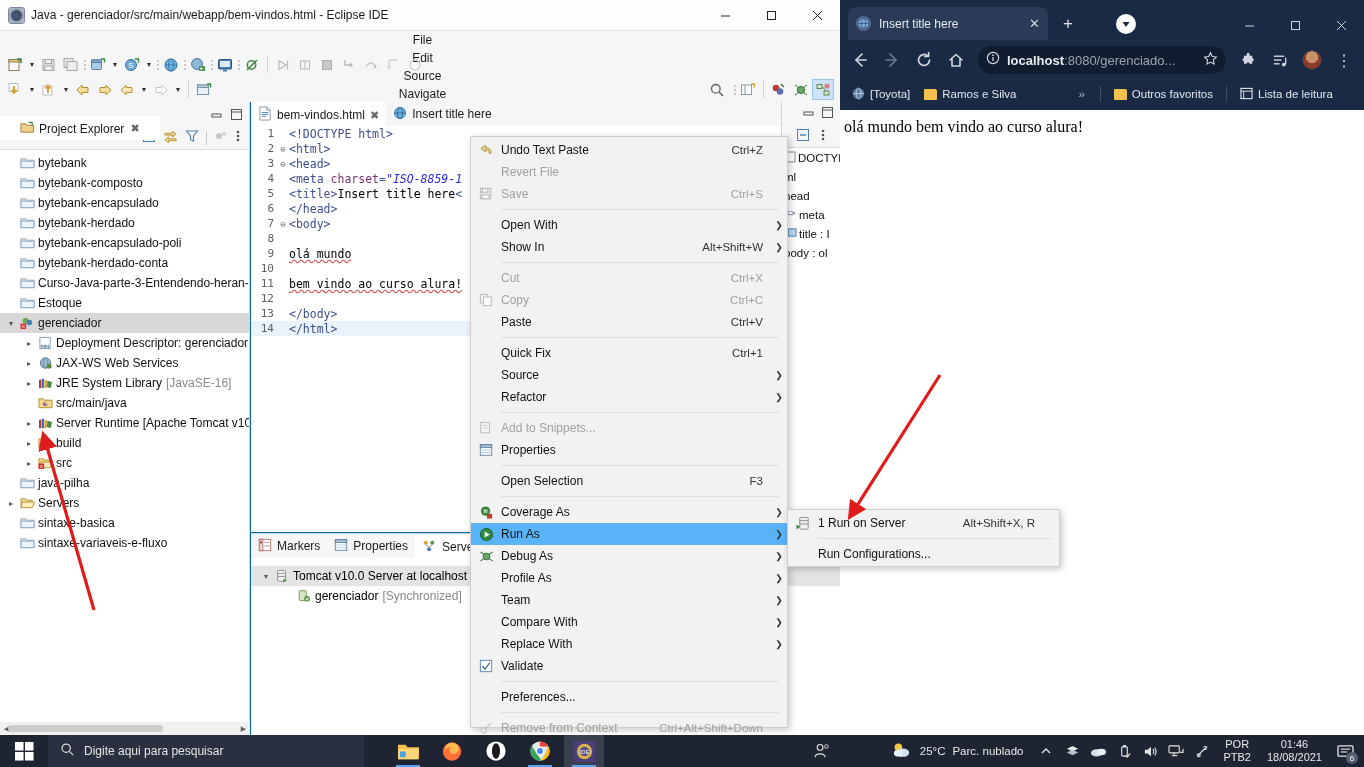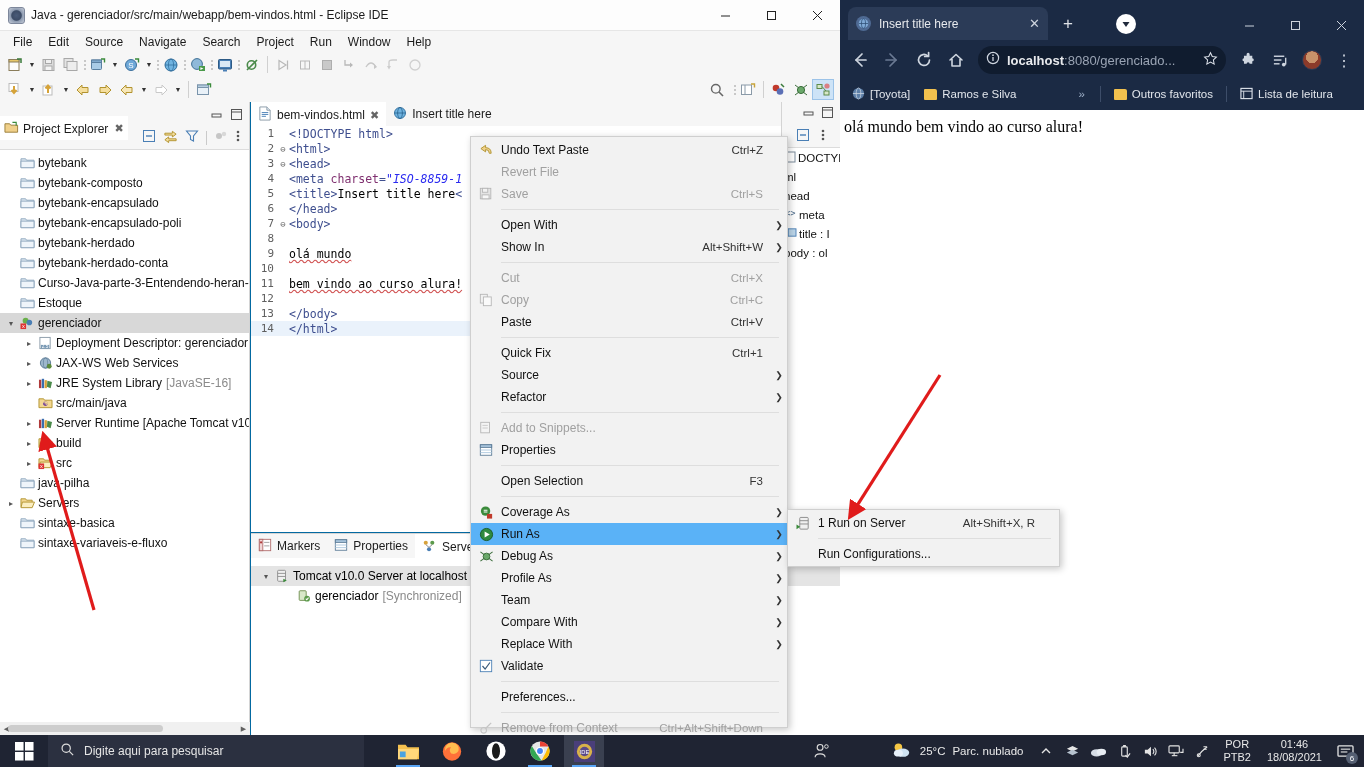--- a/index.html
+++ b/index.html
@@ -24,21 +24,21 @@
     background: radial-gradient(circle at 50% 50%, #4a5b78 0%, #3d4c66 45%, #8e9bb0 55%, #c8cfdb 100%);
     border: 1px solid #7d879b; flex: none;
   }
   .ecl-title-text { font-size: 12px; color: #1b1b1b; white-space: nowrap; }
   .ecl-winbtns { margin-left: auto; display: flex; height: 31px; }
   .ecl-winbtn {
     width: 46px; height: 31px; display: flex; align-items: center; justify-content: center;
     color: #222; font-size: 13px;
   }
 
-  .menubar { height: 21px; display: flex; align-items: center; padding-left: 5px; background: #f6f6f6; }
+  .menubar { height: 21px; display: flex; align-items: center; padding-left: 5px; background: #f6f6f6; flex-direction: column; }
   .menubar > div { font-size: 12px; color: #1b1b1b; padding: 2px 8px; white-space: nowrap; }
 
   .toolbar-row {
     height: 25px; display: flex; align-items: center; background: #f6f6f6; padding-left: 4px;
   }
   .tb { width: 22px; height: 21px; display: flex; align-items: center; justify-content: center; position: relative; }
   .tb svg { display: block; }
   .tb-arrow {
     width: 12px; height: 21px; display: flex; align-items: center; justify-content: center;
     font-size: 7px; color: #333;
@@ -49,21 +49,21 @@
 
   .ecl-body { position: absolute; left:0; top: 102px; width: 840px; height: 633px; }
 
   
   #project-explorer {
     position: absolute; left: 0; top: 0; width: 250px; height: 633px;
     background: #fff; border-right: 1px solid #d4d4d4;
   }
   .view-tabrow { height: 24px; background: #f6f6f6; display: flex; align-items: center; position: relative; }
   .view-tab {
-    display: flex; align-items: center; gap: 4px; height: 24px; padding: 0 4px;
+    display: flex; align-items: center; gap: 4px; height: 24px; padding: 0 20px;
     background: #fff; font-size: 12px; color: #1b1b1b; border-top: 2px solid #fff; margin-top: 27px;
   }
   .view-tab .closeglyph { font-size: 11px; color: #666; margin-left: 2px; }
   .view-ctrls { margin-left: auto; display: flex; align-items: center; gap: 6px; padding-right: 6px; }
   .ctrl-min, .ctrl-max { width: 14px; height: 14px; display:flex;align-items:center;justify-content:center; }
   .pe-toolbar { height: 24px; display: flex; align-items: center; justify-content: flex-end; gap: 7px; padding-right: 8px; background: #f6f6f6; border-bottom: 1px solid #dcdcdc;}
   .tree { padding-top: 3px; font-size: 12px; color: #111; height: 583px; overflow: hidden; position: relative;}
   .trow { display: flex; align-items: center; height: 20px; padding-left: 4px; white-space: nowrap; }
   .trow.sel { background: #d8d8d8; }
   .twist { width: 14px; text-align: center; font-size: 8px; color: #555; flex:none;}
@@ -557,31 +557,31 @@
               <span class="tlabel">bytebank-encapsulado</span>
             </div>
             <div class="trow" style="padding-left: 4px;">
               <span class="twist"></span>
               <span class="ticon">
                 <svg width="15" height="14" viewBox="0 0 16 15">
                   <path d="M1 3 L6 3 L7 4.5 L15 4.5 L15 12.5 L1 12.5 Z" fill="#dfe9f2" stroke="#8ea7bd"></path>
                   <path d="M1 5.5 L15 5.5 L15 12.5 L1 12.5 Z" fill="#eef4fa" stroke="#8ea7bd"></path>
                 </svg>
               </span>
-              <span class="tlabel">bytebank-encapsulado-poli</span>
+              <span class="tlabel">bytebank-herdado</span>
             </div>
             <div class="trow" style="padding-left: 4px;">
               <span class="twist"></span>
               <span class="ticon">
                 <svg width="15" height="14" viewBox="0 0 16 15">
                   <path d="M1 3 L6 3 L7 4.5 L15 4.5 L15 12.5 L1 12.5 Z" fill="#dfe9f2" stroke="#8ea7bd"></path>
                   <path d="M1 5.5 L15 5.5 L15 12.5 L1 12.5 Z" fill="#eef4fa" stroke="#8ea7bd"></path>
                 </svg>
               </span>
-              <span class="tlabel">bytebank-herdado</span>
+              <span class="tlabel">bytebank-encapsulado-poli</span>
             </div>
             <div class="trow" style="padding-left: 4px;">
               <span class="twist"></span>
               <span class="ticon">
                 <svg width="15" height="14" viewBox="0 0 16 15">
                   <path d="M1 3 L6 3 L7 4.5 L15 4.5 L15 12.5 L1 12.5 Z" fill="#dfe9f2" stroke="#8ea7bd"></path>
                   <path d="M1 5.5 L15 5.5 L15 12.5 L1 12.5 Z" fill="#eef4fa" stroke="#8ea7bd"></path>
                 </svg>
               </span>
               <span class="tlabel">bytebank-herdado-conta</span>

